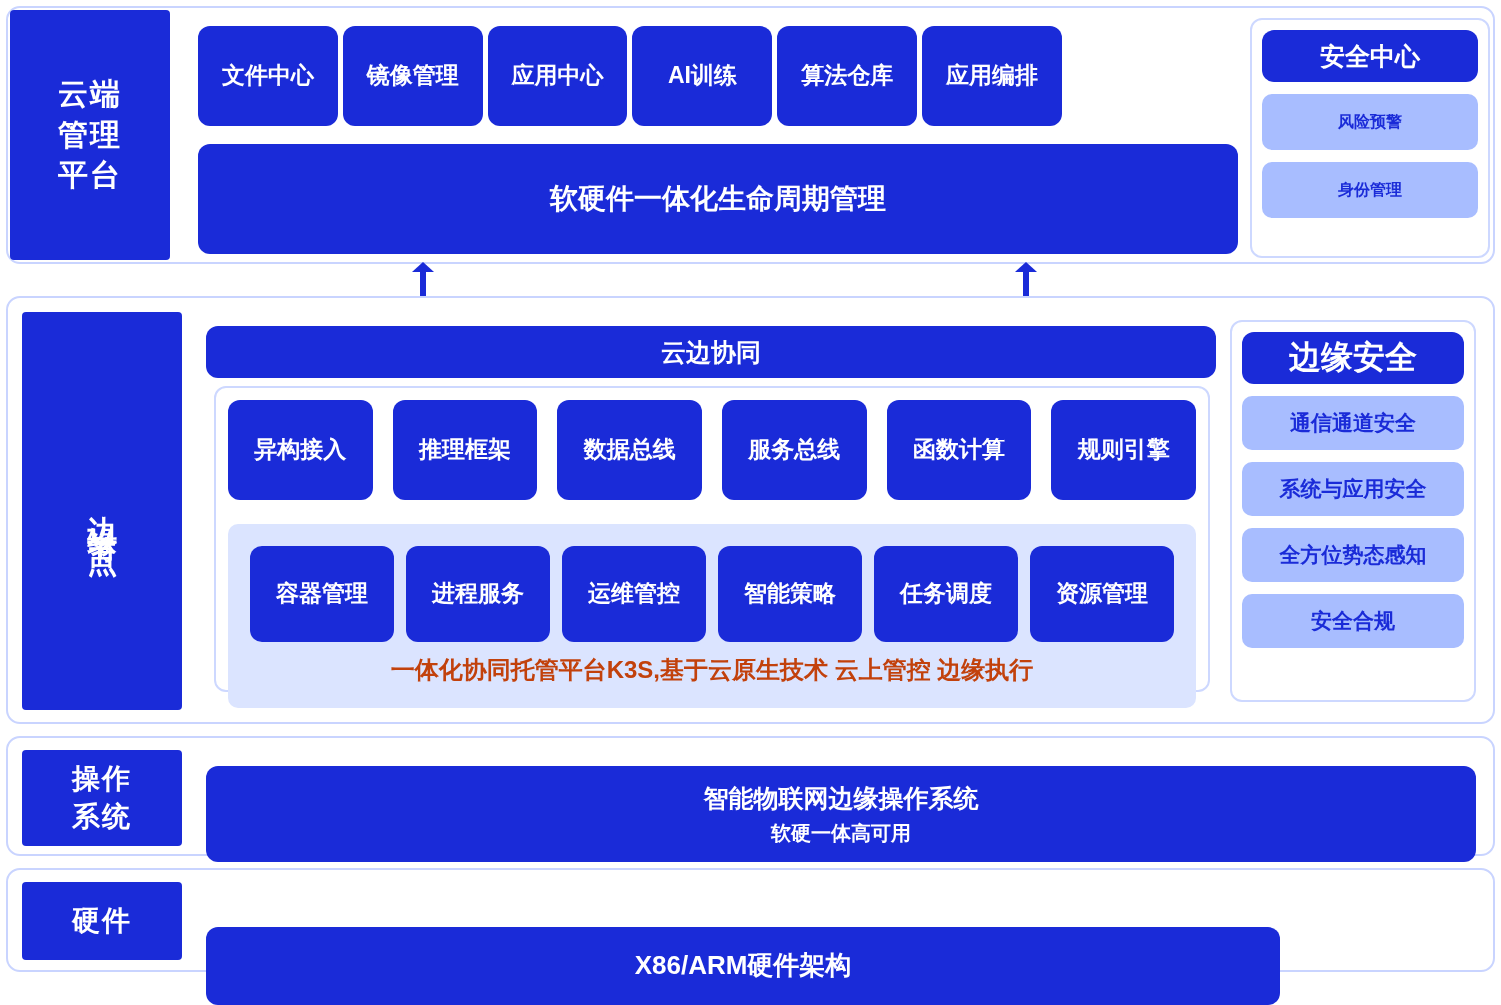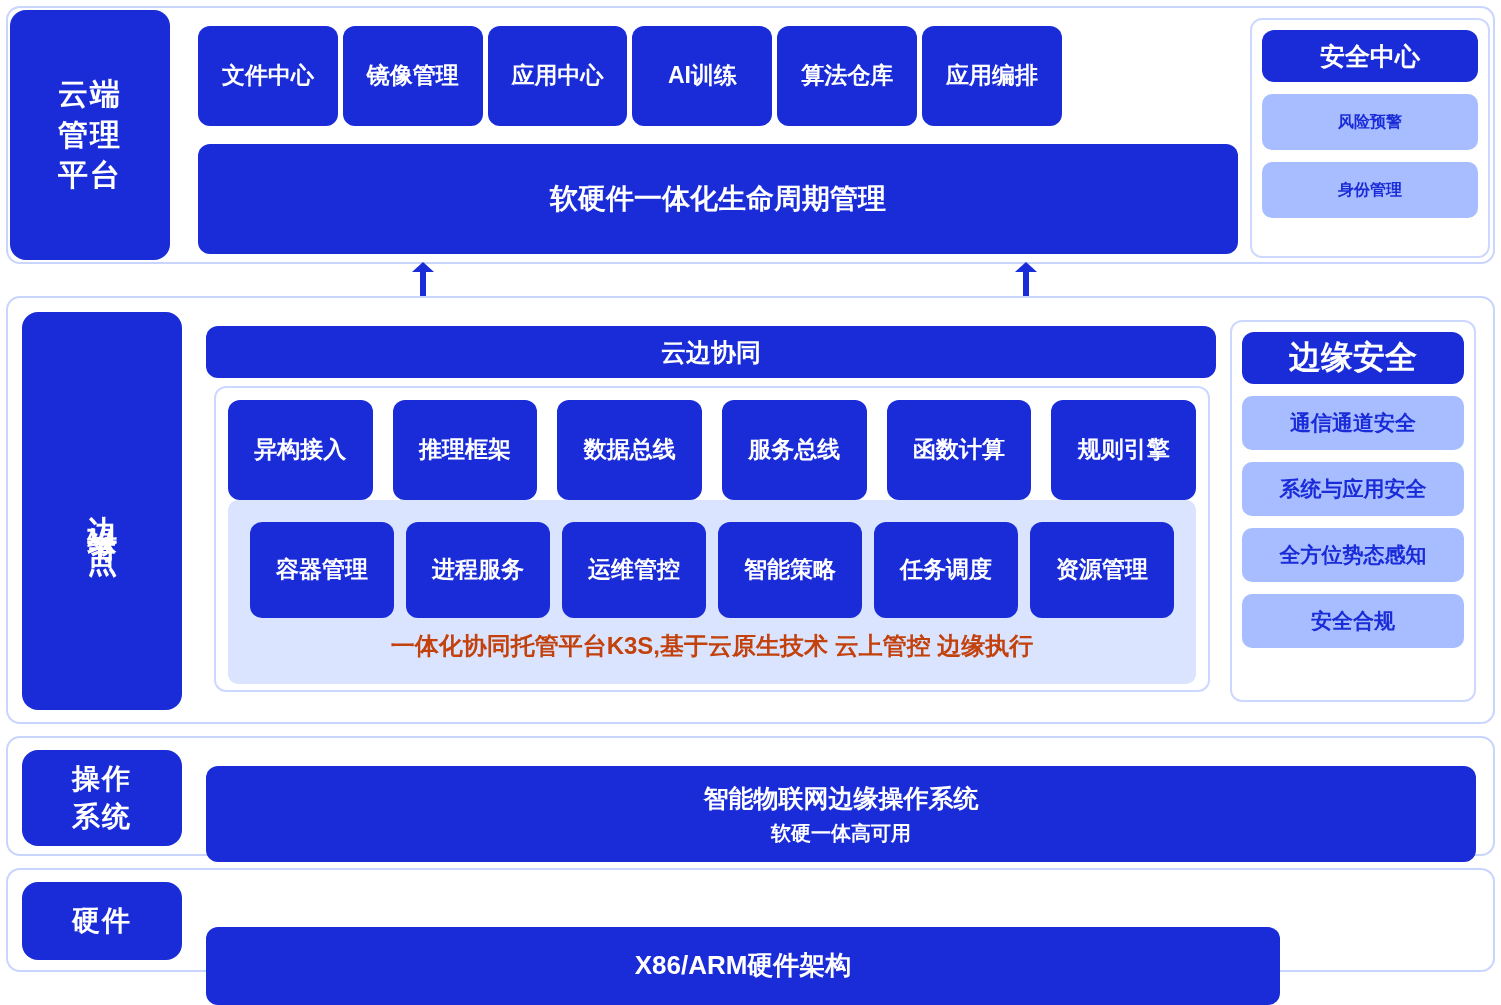--- a/index.html
+++ b/index.html
@@ -27,21 +27,21 @@
     border: 2px solid #c9d4ff;
     border-radius: 14px;
     background: #ffffff;
     display: flex;
     align-items: stretch;
   }
   .side-label {
     box-sizing: border-box;
     background: #1a2bd8;
     color: #ffffff;
-    border-radius: 16px;
+    border-radius: 4px;
     display: flex;
     align-items: center;
     justify-content: center;
     text-align: center;
     font-weight: bold;
     letter-spacing: 2px;
     line-height: 1.35;
   }
   .blue-box {
     box-sizing: border-box;
@@ -198,21 +198,21 @@
     top: 88px;
     width: 996px;
     height: 306px;
     padding: 12px;
     box-sizing: border-box;
   }
   .edge-row {
     display: flex;
     gap: 20px;
     height: 100px;
-    margin-bottom: 0;
+    margin-bottom: 24px;
   }
   .edge-row .blue-box {
     flex: 1;
     font-size: 23px;
   }
   .edge-row2-wrap {
     background: #dbe4ff;
     border-radius: 10px;
     padding: 22px;
     box-sizing: border-box;

